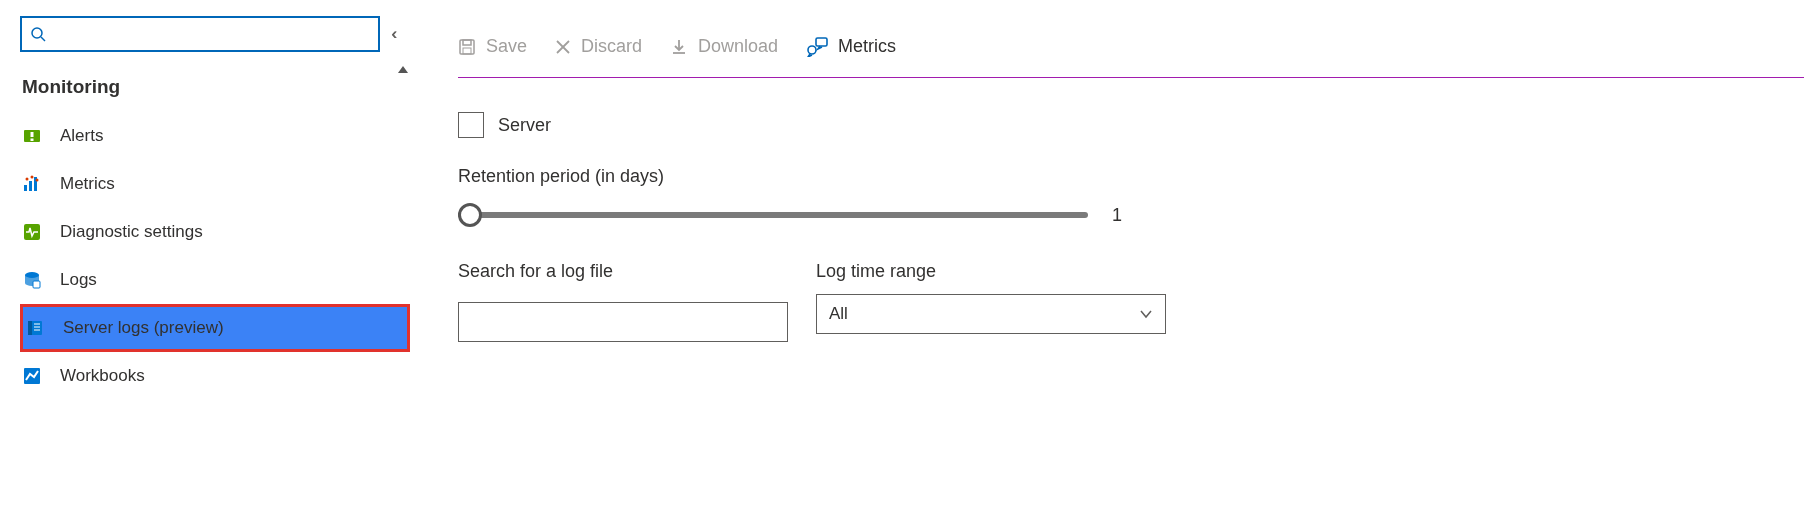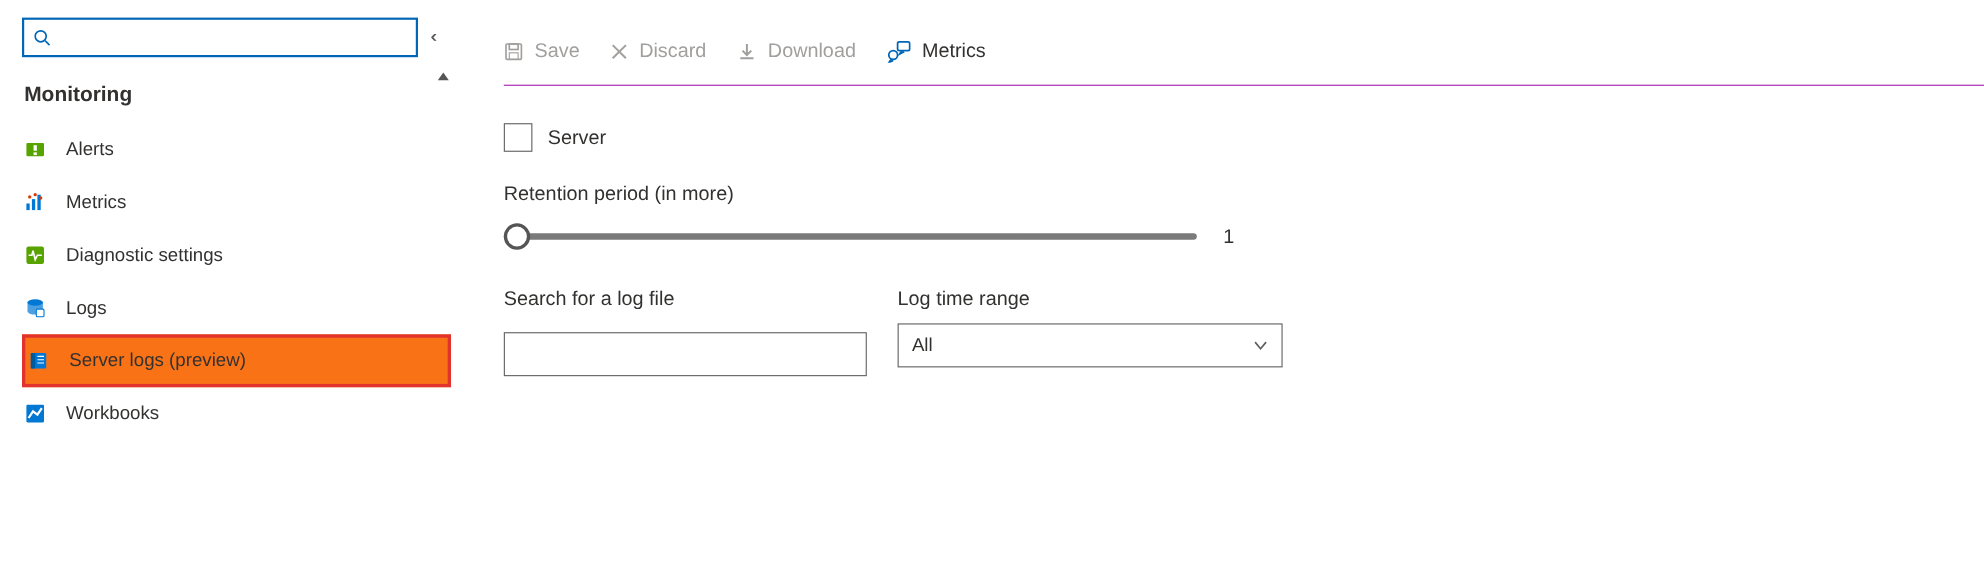--- a/index.html
+++ b/index.html
@@ -65,21 +65,21 @@
     display: flex;
     align-items: center;
     height: 48px;
     padding-left: 2px;
     font-size: 17px;
     color: #323130;
     cursor: pointer;
     gap: 18px;
   }
   .nav-item.selected {
-    background: #f97316;
+    background: #3b82f6;
   }
   .nav-item.highlighted {
     border: 3px solid #e1322d;
   }
   .nav-icon {
     width: 20px;
     height: 20px;
     display: inline-flex;
     align-items: center;
     justify-content: center;
@@ -337,21 +337,21 @@
       <span>Metrics</span>
     </div>
   </div>
 
 
   <div class="checkbox-row">
     <div class="checkbox"></div>
     <span class="checkbox-label">Server</span>
   </div>
 
-  <div class="field-label">Retention period (in more)</div>
+  <div class="field-label">Retention period (in days)</div>
   <div class="slider-row">
     <div class="slider">
       <div class="slider-track"></div>
       <div class="slider-thumb"></div>
     </div>
     <span class="slider-value">1</span>
   </div>
 
   <div class="filter-row">
     <div class="filter-col">

